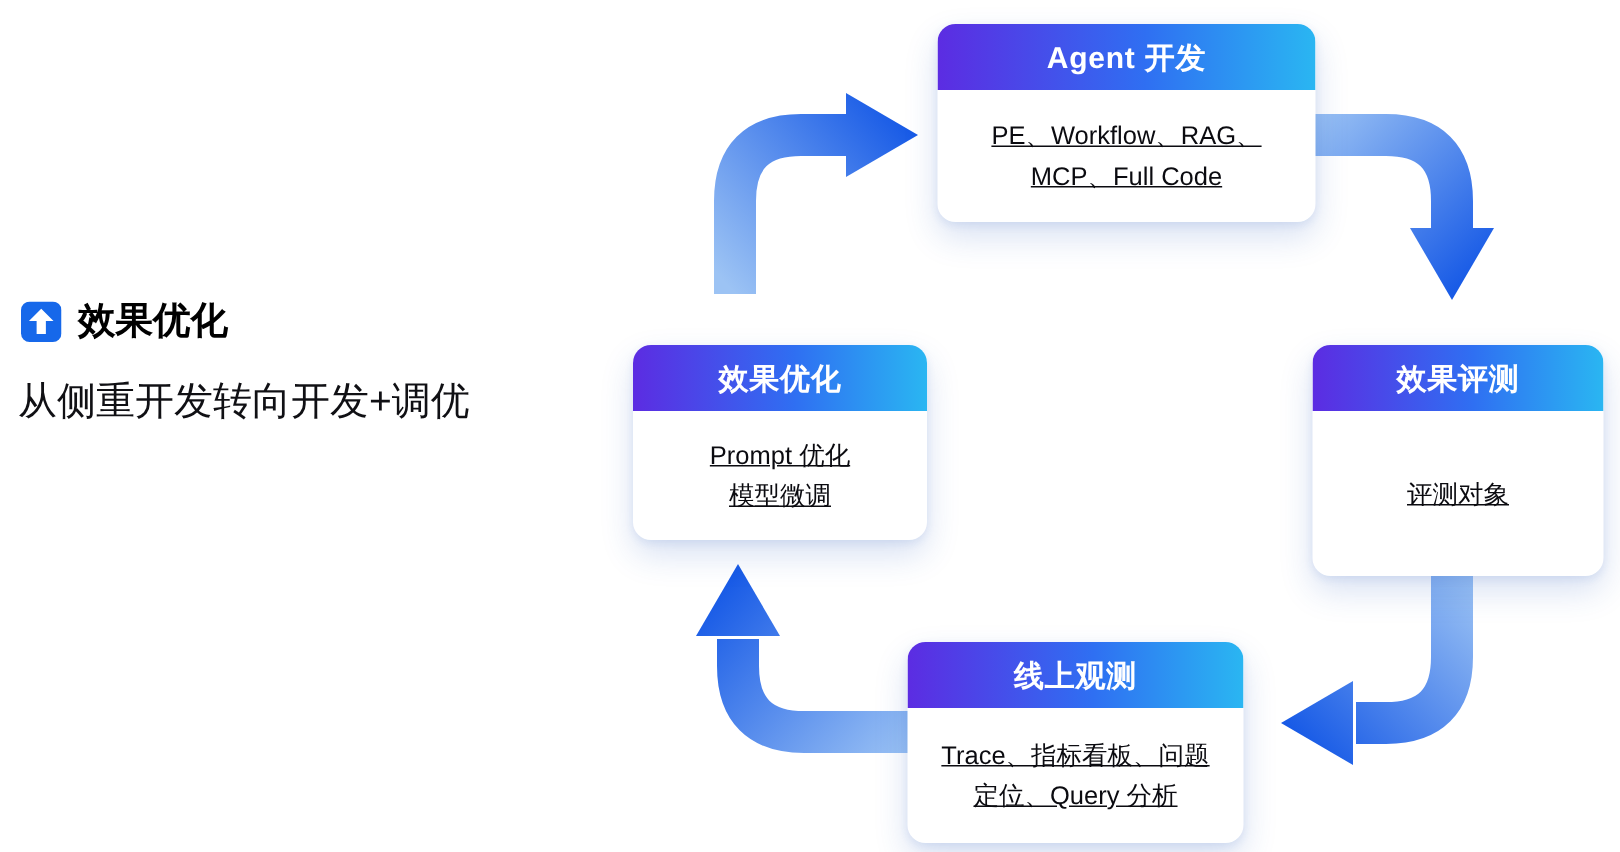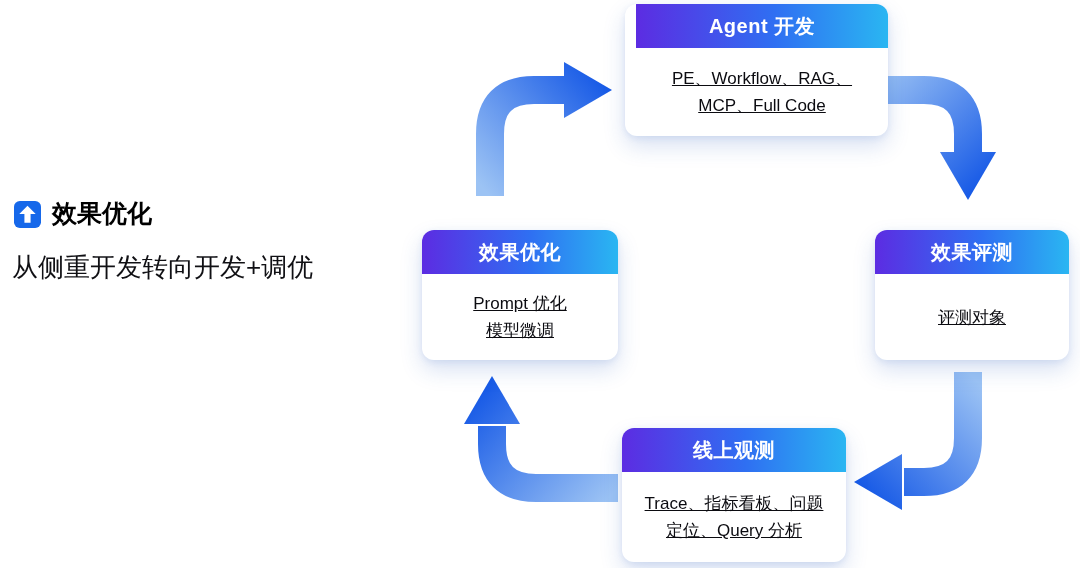--- a/index.html
+++ b/index.html
@@ -19,23 +19,23 @@
   }
   .card-header{
     background:linear-gradient(90deg,#5c2ce2 0%,#2f6ff2 55%,#2ab6f2 100%);
     color:#ffffff;font-weight:bold;font-size:20px;letter-spacing:.5px;
     height:44px;display:flex;align-items:center;justify-content:center;flex:0 0 44px;
   }
   .card-body{
     flex:1;display:flex;flex-direction:column;align-items:center;justify-content:center;
     font-size:17px;color:#0b0b10;line-height:27px;text-align:center;padding:4px 8px;text-decoration:underline;
   }
-  #node-agent-dev{left:625px;top:4px;width:252px;height:132px;padding-left:11px;}
-  #node-effect-eval{left:875px;top:230px;width:194px;height:130px;}
-  #node-online-observe{left:622px;top:428px;width:224px;height:134px;}
+  #node-agent-dev{left:625px;top:16px;width:252px;height:132px;}
+  #node-effect-eval{left:875px;top:230px;width:194px;height:154px;}
+  #node-online-observe{left:605px;top:428px;width:224px;height:134px;}
   #node-effect-optimize{left:422px;top:230px;width:196px;height:130px;}
 
   .anno-icon{position:absolute;left:14px;top:201px;width:27px;height:27px;}
   .anno-title{position:absolute;left:52px;top:197px;font-size:25px;font-weight:bold;color:#000;}
   .anno-sub{position:absolute;left:12px;top:250px;font-size:26px;color:#101014;}
 </style>
 </head>
 <body>
 
 <div class="stage">

